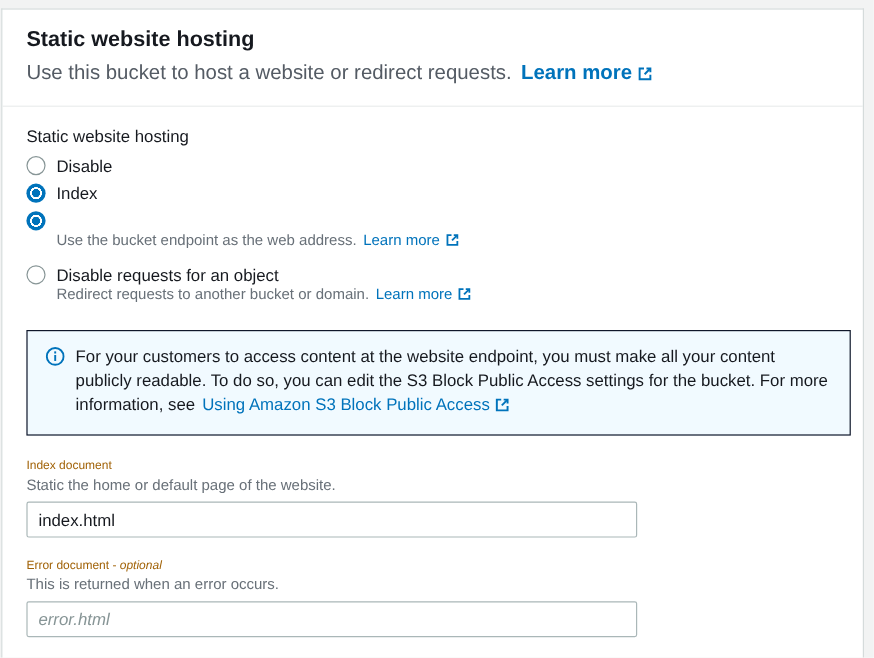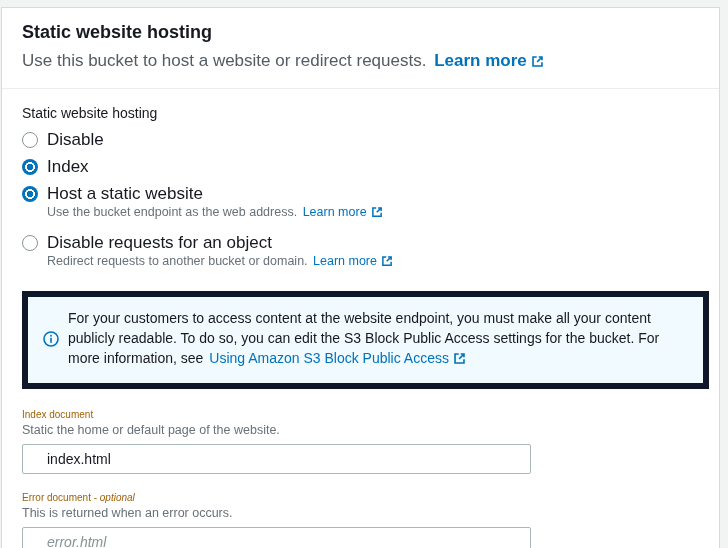--- a/index.html
+++ b/index.html
@@ -60,57 +60,57 @@
     flex: none;
     width: 16px; height: 16px;
     border-radius: 50%;
     border: 1px solid #879596;
     background: #ffffff;
   }
   .radio-circle.selected {
     border: none;
     background: radial-gradient(circle, #0073bb 0 3.4px, #ffffff 3.5px 4.9px, #0073bb 5px 8px);
   }
-  .radio-label { margin-left: 9px; font-size: 17px; color: #16191f; }
+  .radio-label { margin-left: 9px; font-size: 14px; color: #16191f; }
   .radio-desc {
     margin: 1px 0 12px 25px;
     font-size: 12.5px;
     color: #687078;
   }
   .radio-desc a.link { font-size: 12.5px; }
 
   .info-box {
     margin-top: 21px;
     width: 687px;
     background: #f1faff;
-    border: 6px solid #0f172a;
+    border: 1px solid #0f172a;
     border-radius: 0;
     padding: 11px 16px 13px 15px;
     display: flex;
-    align-items: center;
+    align-items: flex-start;
   }
   .info-icon { flex: none; margin-top: 2px; }
   .info-text {
     margin-left: 9px;
     font-size: 14px;
     line-height: 20px;
     color: #16191f;
     max-width: 630px;
   }
 
   .field-block { margin-top: 20px; }
   .field-label { font-size: 10px; color: #a16207; }
   .field-label .optional { font-style: italic; }
   .field-desc { font-size: 12.5px; color: #687078; margin-top: 3px; }
   .text-input {
     display: block;
     margin-top: 7px;
     width: 509px;
     height: 30px;
-    padding: 4px 24px;
+    padding: 4px 9px;
     font-family: "Liberation Sans", "DejaVu Sans", sans-serif;
     font-size: 14px;
     color: #16191f;
     border: 1px solid #aab7b8;
     border-radius: 2px;
     background: #ffffff;
     outline: none;
   }
   .text-input::placeholder {
     color: #879596;
@@ -152,21 +152,20 @@
       <span class="radio-label">Disable</span>
     </div>
     <div class="radio-row">
       <span class="radio-circle selected"></span>
       <span class="radio-label">Index</span>
     </div>
 
 
     <div class="radio-row" style="margin-bottom:0">
       <span class="radio-circle selected"></span>
-      <span class="radio-label">Host a static website</span>
     </div>
     <div class="radio-desc">
       <span>Use the bucket endpoint as the web address.</span>
       <a class="link" style="margin-left:2px">Learn more</a><span class="ext-icon"><svg width="12" height="12" viewBox="0 0 16 16">
             <use href="#ext-link"></use>
           </svg></span>
     </div>
 
     <div class="radio-row" style="margin-bottom:0">
       <span class="radio-circle"></span>

